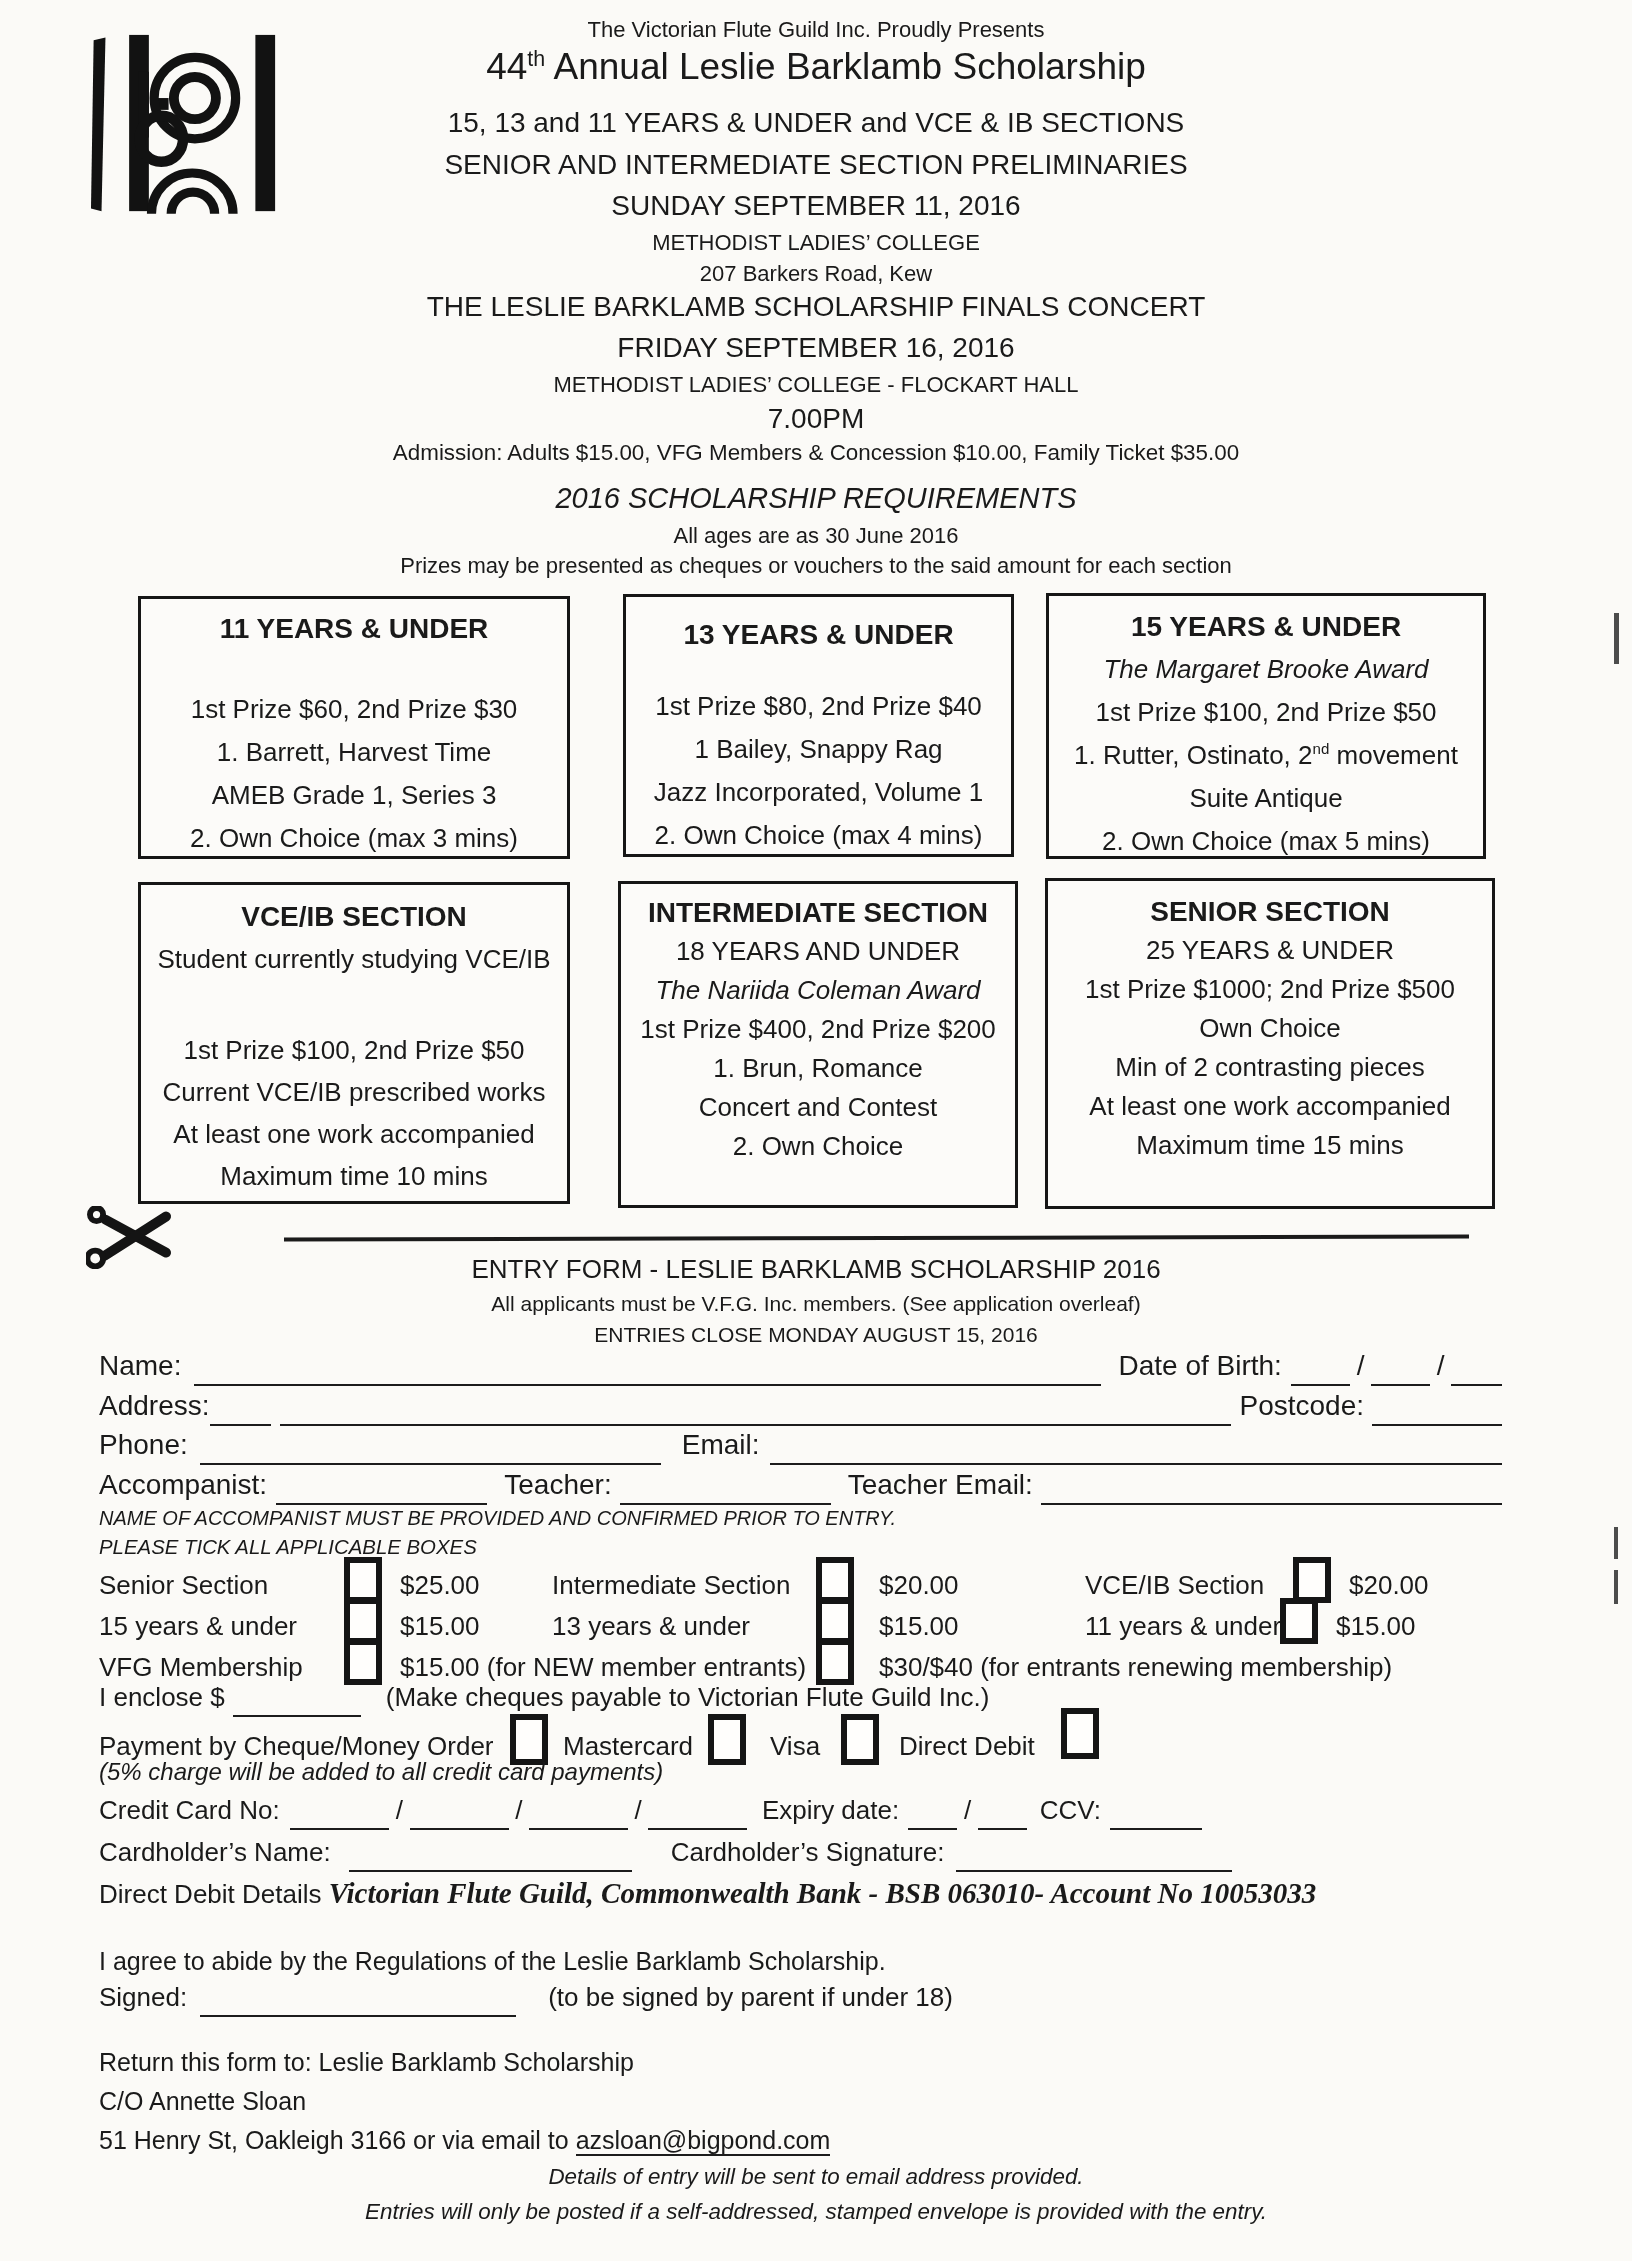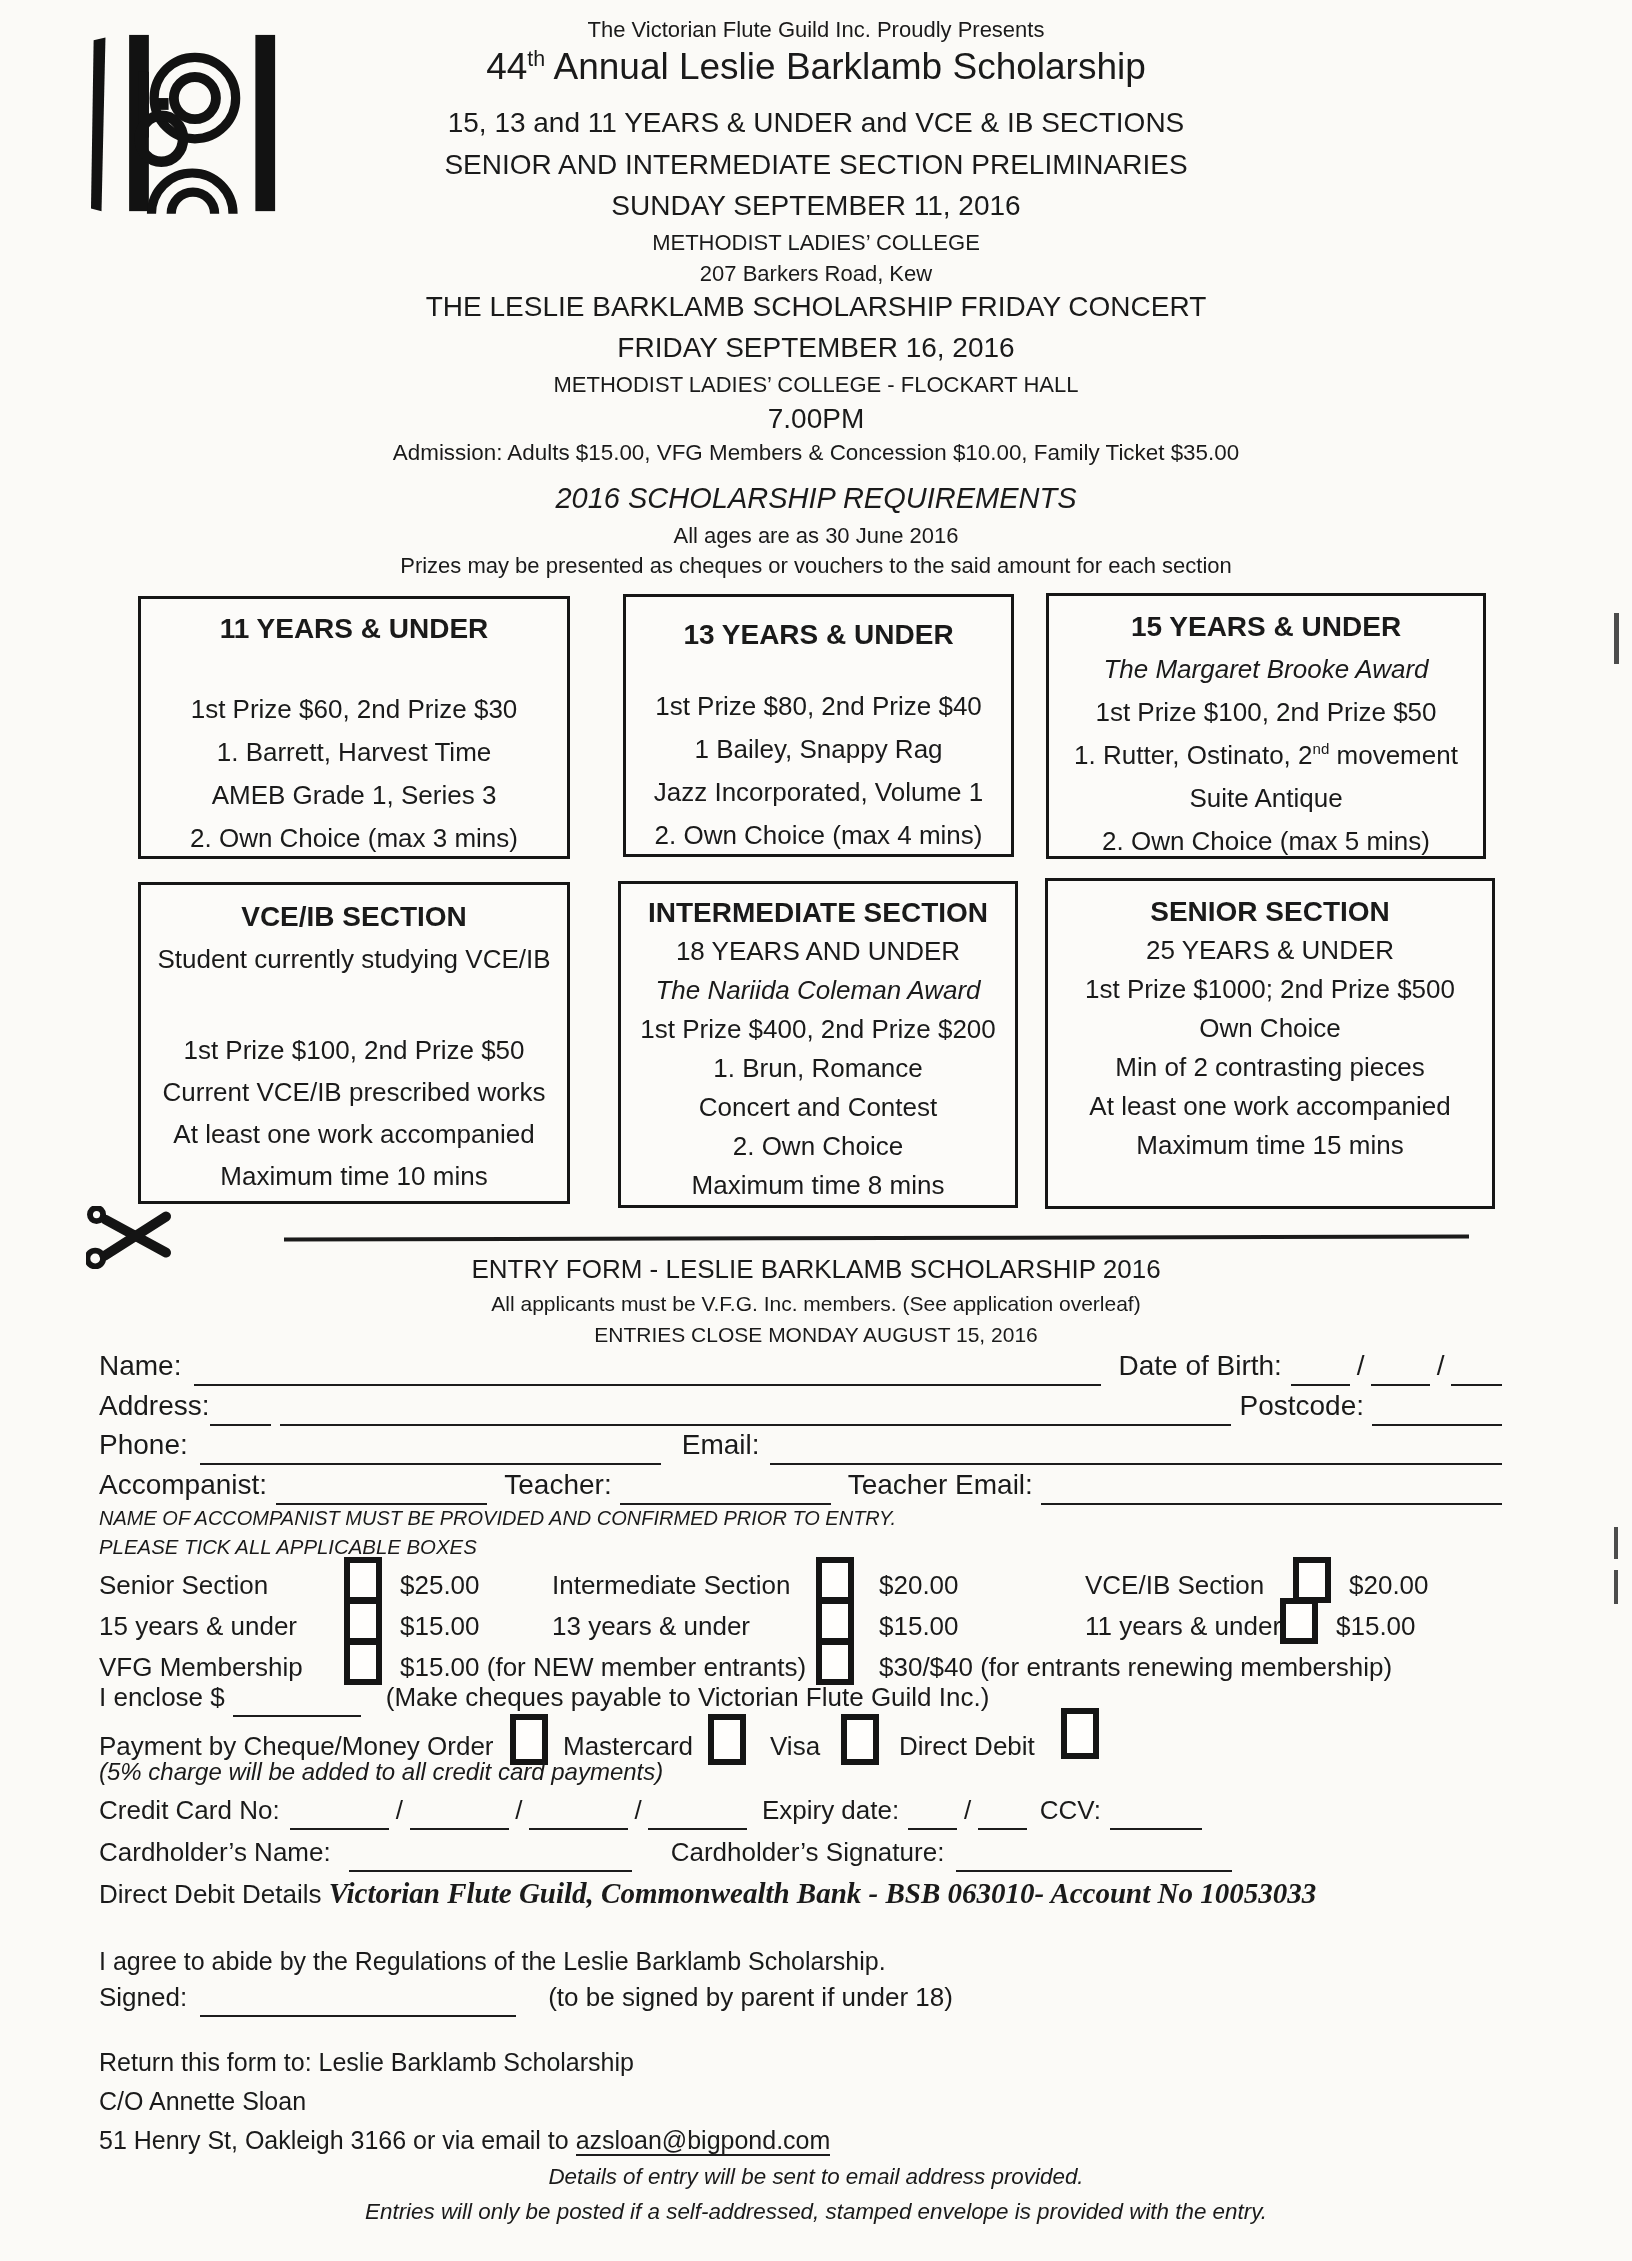--- a/index.html
+++ b/index.html
@@ -46,21 +46,21 @@
   </g>
 </svg>
 
 <div class="abs ctr" style="top:17px;font-size:22px">The Victorian Flute Guild Inc. Proudly Presents</div>
 <div class="abs ctr b" style="top:46px;font-size:37px"><span>44</span><sup>th</sup><span> Annual Leslie Barklamb Scholarship</span></div>
 <div class="abs ctr" style="top:107px;font-size:28px">15, 13 and 11 YEARS &amp; UNDER and VCE &amp; IB SECTIONS</div>
 <div class="abs ctr" style="top:149px;font-size:28px">SENIOR AND INTERMEDIATE SECTION PRELIMINARIES</div>
 <div class="abs ctr" style="top:190px;font-size:28px">SUNDAY SEPTEMBER 11, 2016</div>
 <div class="abs ctr" style="top:230px;font-size:22px">METHODIST LADIES’ COLLEGE</div>
 <div class="abs ctr" style="top:261px;font-size:22px">207 Barkers Road, Kew</div>
-<div class="abs ctr" style="top:291px;font-size:28px">THE LESLIE BARKLAMB SCHOLARSHIP FRIDAY CONCERT</div>
+<div class="abs ctr" style="top:291px;font-size:28px">THE LESLIE BARKLAMB SCHOLARSHIP FINALS CONCERT</div>
 <div class="abs ctr" style="top:332px;font-size:28px">FRIDAY SEPTEMBER 16, 2016</div>
 <div class="abs ctr" style="top:372px;font-size:22px">METHODIST LADIES’ COLLEGE - FLOCKART HALL</div>
 <div class="abs ctr" style="top:403px;font-size:28px">7.00PM</div>
 <div class="abs ctr" style="top:440px;font-size:22.4px">Admission:  Adults $15.00, VFG Members &amp; Concession $10.00, Family Ticket $35.00</div>
 
 <div class="abs ctr b i" style="top:482px;font-size:29px">2016 SCHOLARSHIP REQUIREMENTS</div>
 <div class="abs ctr" style="top:523px;font-size:22px">All ages are as 30 June 2016</div>
 <div class="abs ctr" style="top:553px;font-size:22px">Prizes may be presented as cheques or vouchers to the said amount for each section</div>
 
 <div class="box" style="left:138px;top:596px;width:432px;height:263px;padding-top:8px;line-height:43px">
@@ -101,21 +101,20 @@
 </div>
 
 <div class="box" style="left:618px;top:881px;width:400px;height:327px;padding-top:9.2px;line-height:39px">
   <span class="ln bh">INTERMEDIATE SECTION</span>
   <span class="ln">18 YEARS AND UNDER</span>
   <span class="ln i">The Nariida Coleman Award</span>
   <span class="ln">1st Prize $400, 2nd Prize $200</span>
   <span class="ln b">1. Brun, Romance</span>
   <span class="ln">Concert and Contest</span>
   <span class="ln">2. Own Choice</span>
-  <span class="ln">Maximum time 8 mins</span>
 </div>
 
 <div class="box" style="left:1045px;top:878px;width:450px;height:331px;padding-top:10.5px;line-height:39px">
   <span class="ln bh">SENIOR SECTION</span>
   <span class="ln">25 YEARS &amp; UNDER</span>
   <span class="ln">1st Prize $1000; 2nd Prize $500</span>
   <span class="ln">Own Choice</span>
   <span class="ln">Min of 2 contrasting pieces</span>
   <span class="ln">At least one work accompanied</span>
   <span class="ln">Maximum time 15 mins</span>

